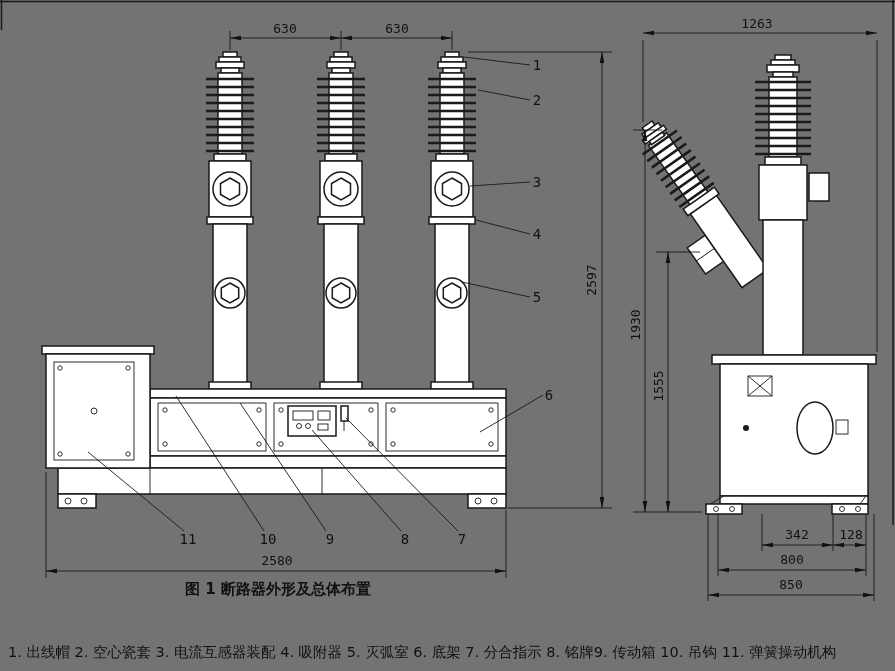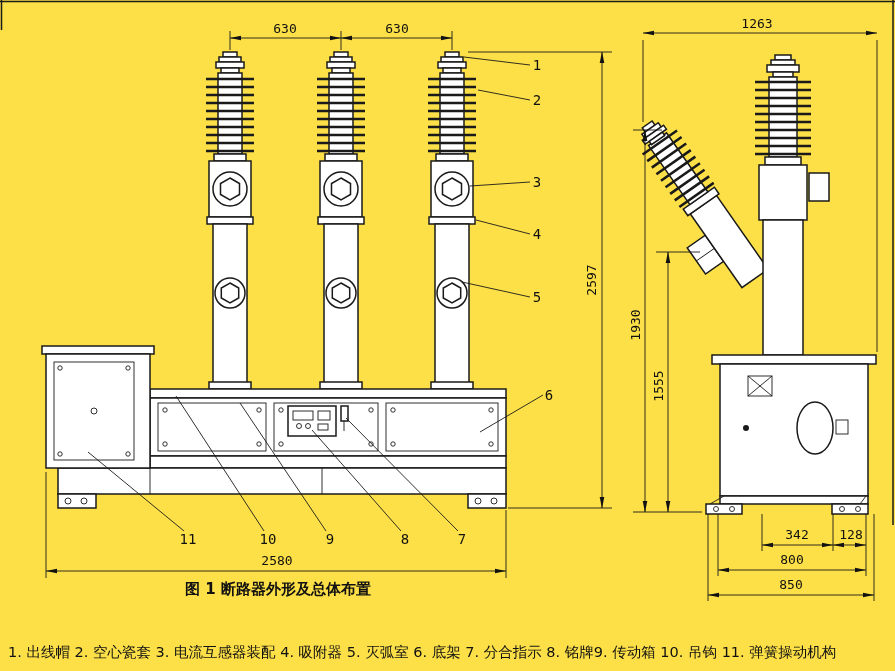--- a/index.html
+++ b/index.html
@@ -1,16 +1,16 @@
 <!DOCTYPE html>
 <html><head>
 <meta charset="utf-8">
 <style>
   html,body{margin:0;padding:0;background:#ffffff;}
-  .sheet{position:relative;width:895px;height:671px;background:#fde047;overflow:hidden;
+  .sheet{position:relative;width:895px;height:671px;background:#737373;overflow:hidden;
          font-family:"DejaVu Sans",sans-serif;}
   svg{display:block;}
   
   .fw{fill:#ffffff;stroke:#1a1a1a;stroke-width:1.5;}
   .ln{fill:none;stroke:#1a1a1a;stroke-width:1.5;}
   .ribs{fill:none;stroke:#1a1a1a;stroke-width:2.6;}
   .thin{fill:none;stroke:#1a1a1a;stroke-width:0.9;}
   .dot{fill:#1a1a1a;stroke:none;}
   
   text{stroke:none;}

